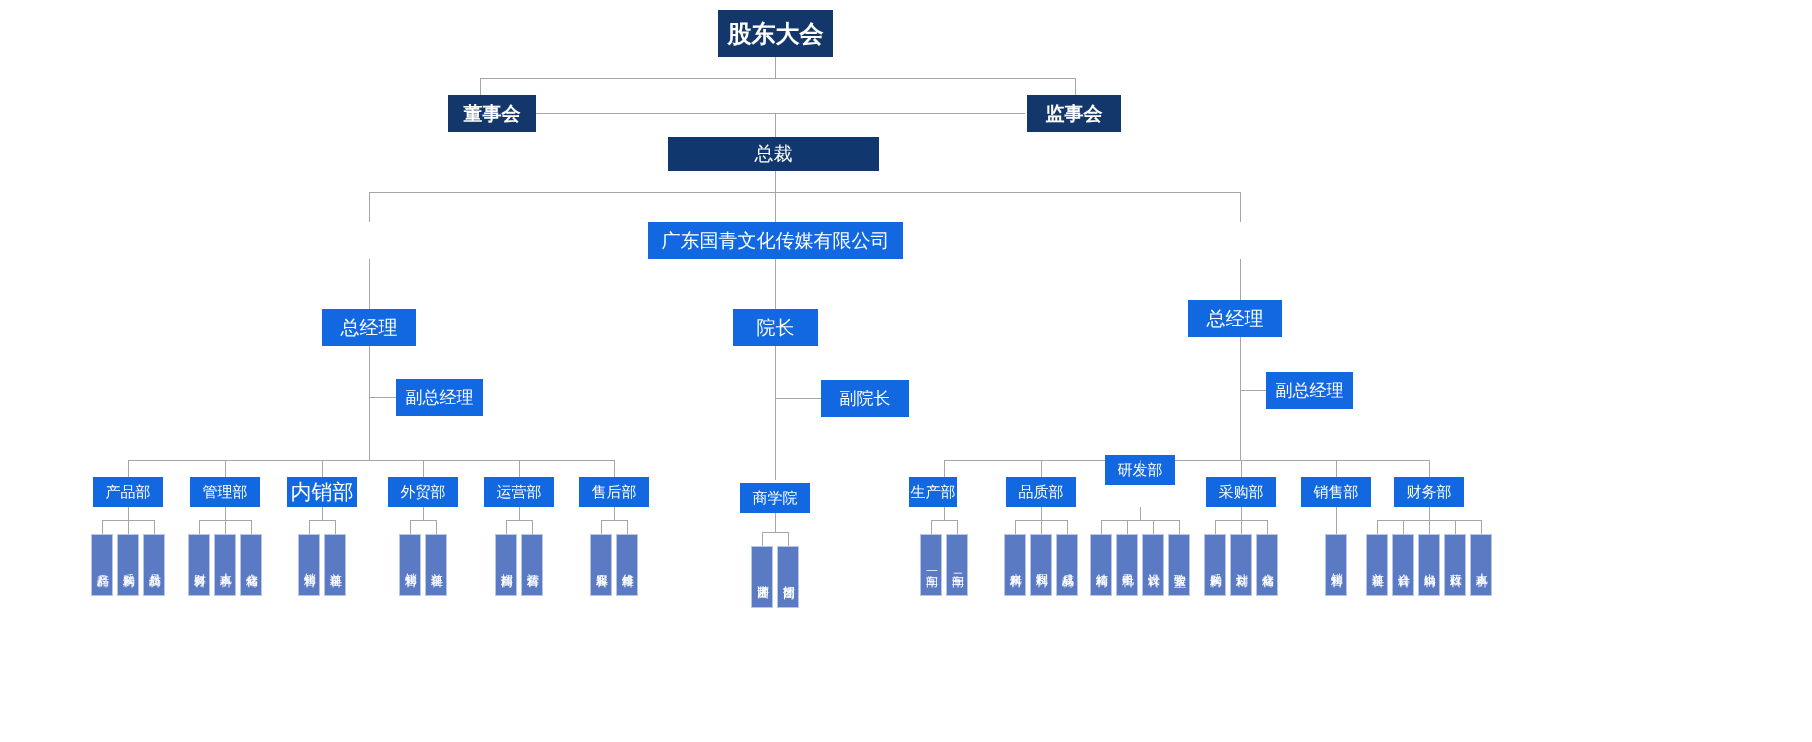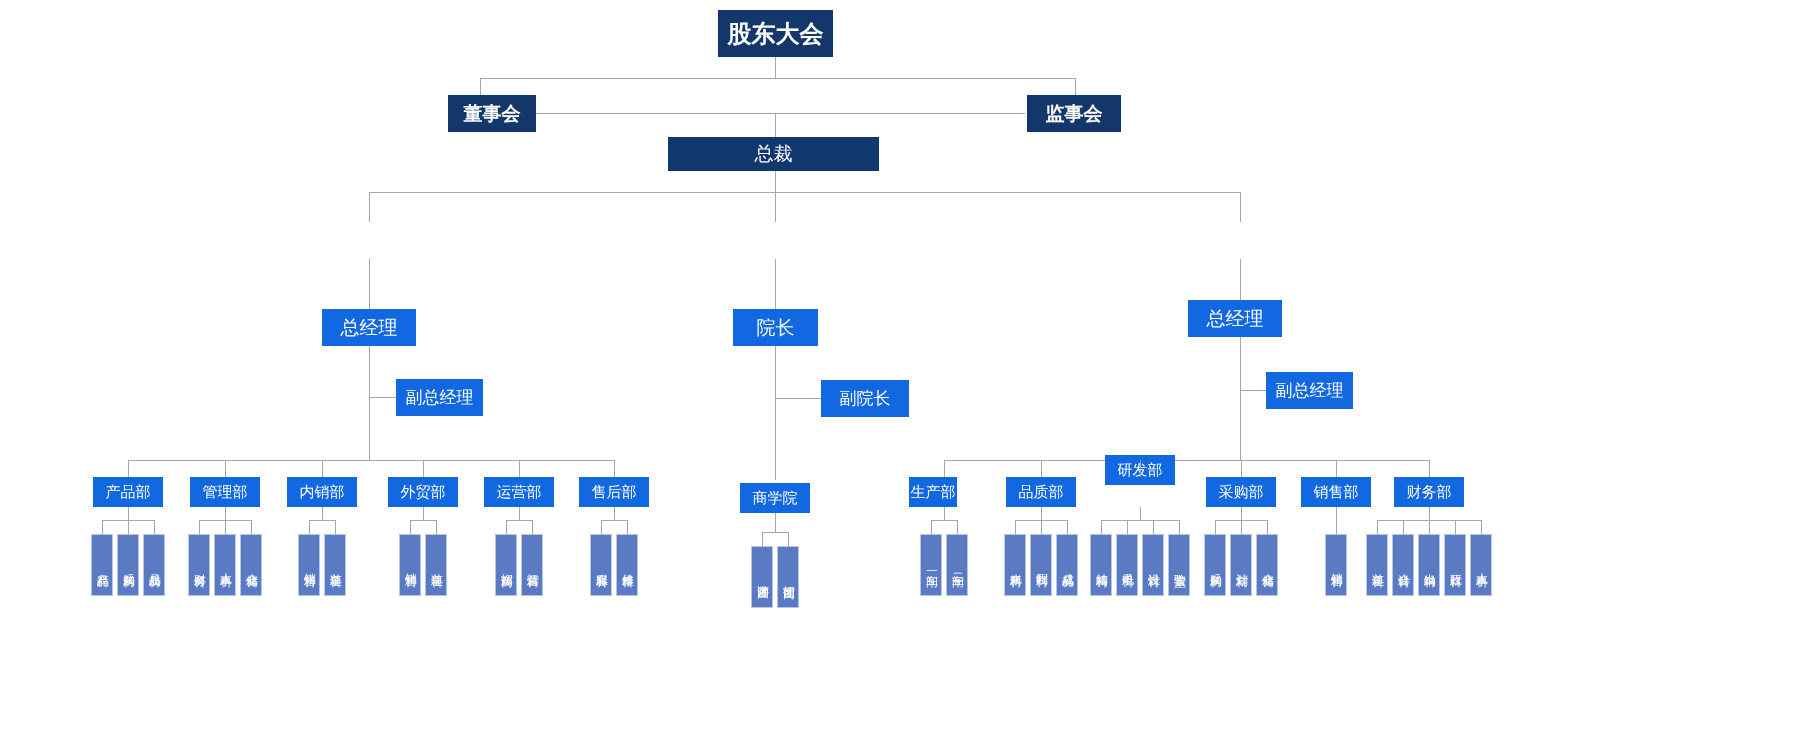--- a/index.html
+++ b/index.html
@@ -53,20 +53,21 @@
   <div class="line hline" style="left:944px;top:460px;width:486px;"></div>
 
   <div class="node lvl-dark" style="left:718px;top:10px;width:115px;height:47px;font-size:24px;">股东大会</div>
 
   <div class="node lvl-dark" style="left:448px;top:95px;width:88px;height:37px;font-size:19px;">董事会</div>
 
   <div class="node lvl-dark" style="left:1027px;top:95px;width:94px;height:37px;font-size:19px;">监事会</div>
 
   <div class="node lvl-pres" style="left:642px;top:137px;width:211px;height:34px;font-size:19px;margin-left:26px;">总裁</div>
 
+  <div class="node lvl-blue" style="left:648px;top:222px;width:255px;height:37px;font-size:19px;">广东国青文化传媒有限公司</div>
 
   <div class="node lvl-blue" style="left:322px;top:309px;width:94px;height:37px;font-size:19px;">总经理</div>
   <div class="node lvl-blue" style="left:396px;top:379px;width:87px;height:37px;font-size:17px;">副总经理</div>
 
   <div class="node lvl-blue" style="left:733px;top:309px;width:85px;height:37px;font-size:19px;">院长</div>
   <div class="node lvl-blue" style="left:821px;top:380px;width:88px;height:37px;font-size:17px;">副院长</div>
 
   <div class="node lvl-blue" style="left:1188px;top:300px;width:94px;height:37px;font-size:19px;">总经理</div>
   <div class="node lvl-blue" style="left:1266px;top:372px;width:87px;height:37px;font-size:17px;">副总经理</div>
 
@@ -96,21 +97,21 @@
         <span class="vtext">财务科</span>
       </div>
       <div class="line vline" style="left:225px;top:520px;height:14px;"></div>
       <div class="node lvl-small" style="left:214px;top:534px;width:22px;height:62px;font-size:12px;">
         <span class="vtext">人事科</span>
       </div>
       <div class="line vline" style="left:251px;top:520px;height:14px;"></div>
       <div class="node lvl-small" style="left:240px;top:534px;width:22px;height:62px;font-size:12px;">
         <span class="vtext">仓储科</span>
       </div>
-      <div class="node lvl-blue" style="left:287px;top:477px;width:70px;height:30px;font-size:15px;">内销部</div>
+      <div class="node lvl-blue" style="left:287px;top:477px;width:70px;height:30px;font-size:21px;">内销部</div>
       <div class="line vline" style="left:322px;top:460px;height:17px;"></div>
       <div class="line vline" style="left:322px;top:507px;height:13px;"></div>
       <div class="line hline" style="left:309px;top:520px;width:26px;"></div>
       <div class="line vline" style="left:309px;top:520px;height:14px;"></div>
       <div class="node lvl-small" style="left:298px;top:534px;width:22px;height:62px;font-size:12px;">
         <span class="vtext">销售科</span>
       </div>
       <div class="line vline" style="left:335px;top:520px;height:14px;"></div>
       <div class="node lvl-small" style="left:324px;top:534px;width:22px;height:62px;font-size:12px;">
         <span class="vtext">单证科</span>

